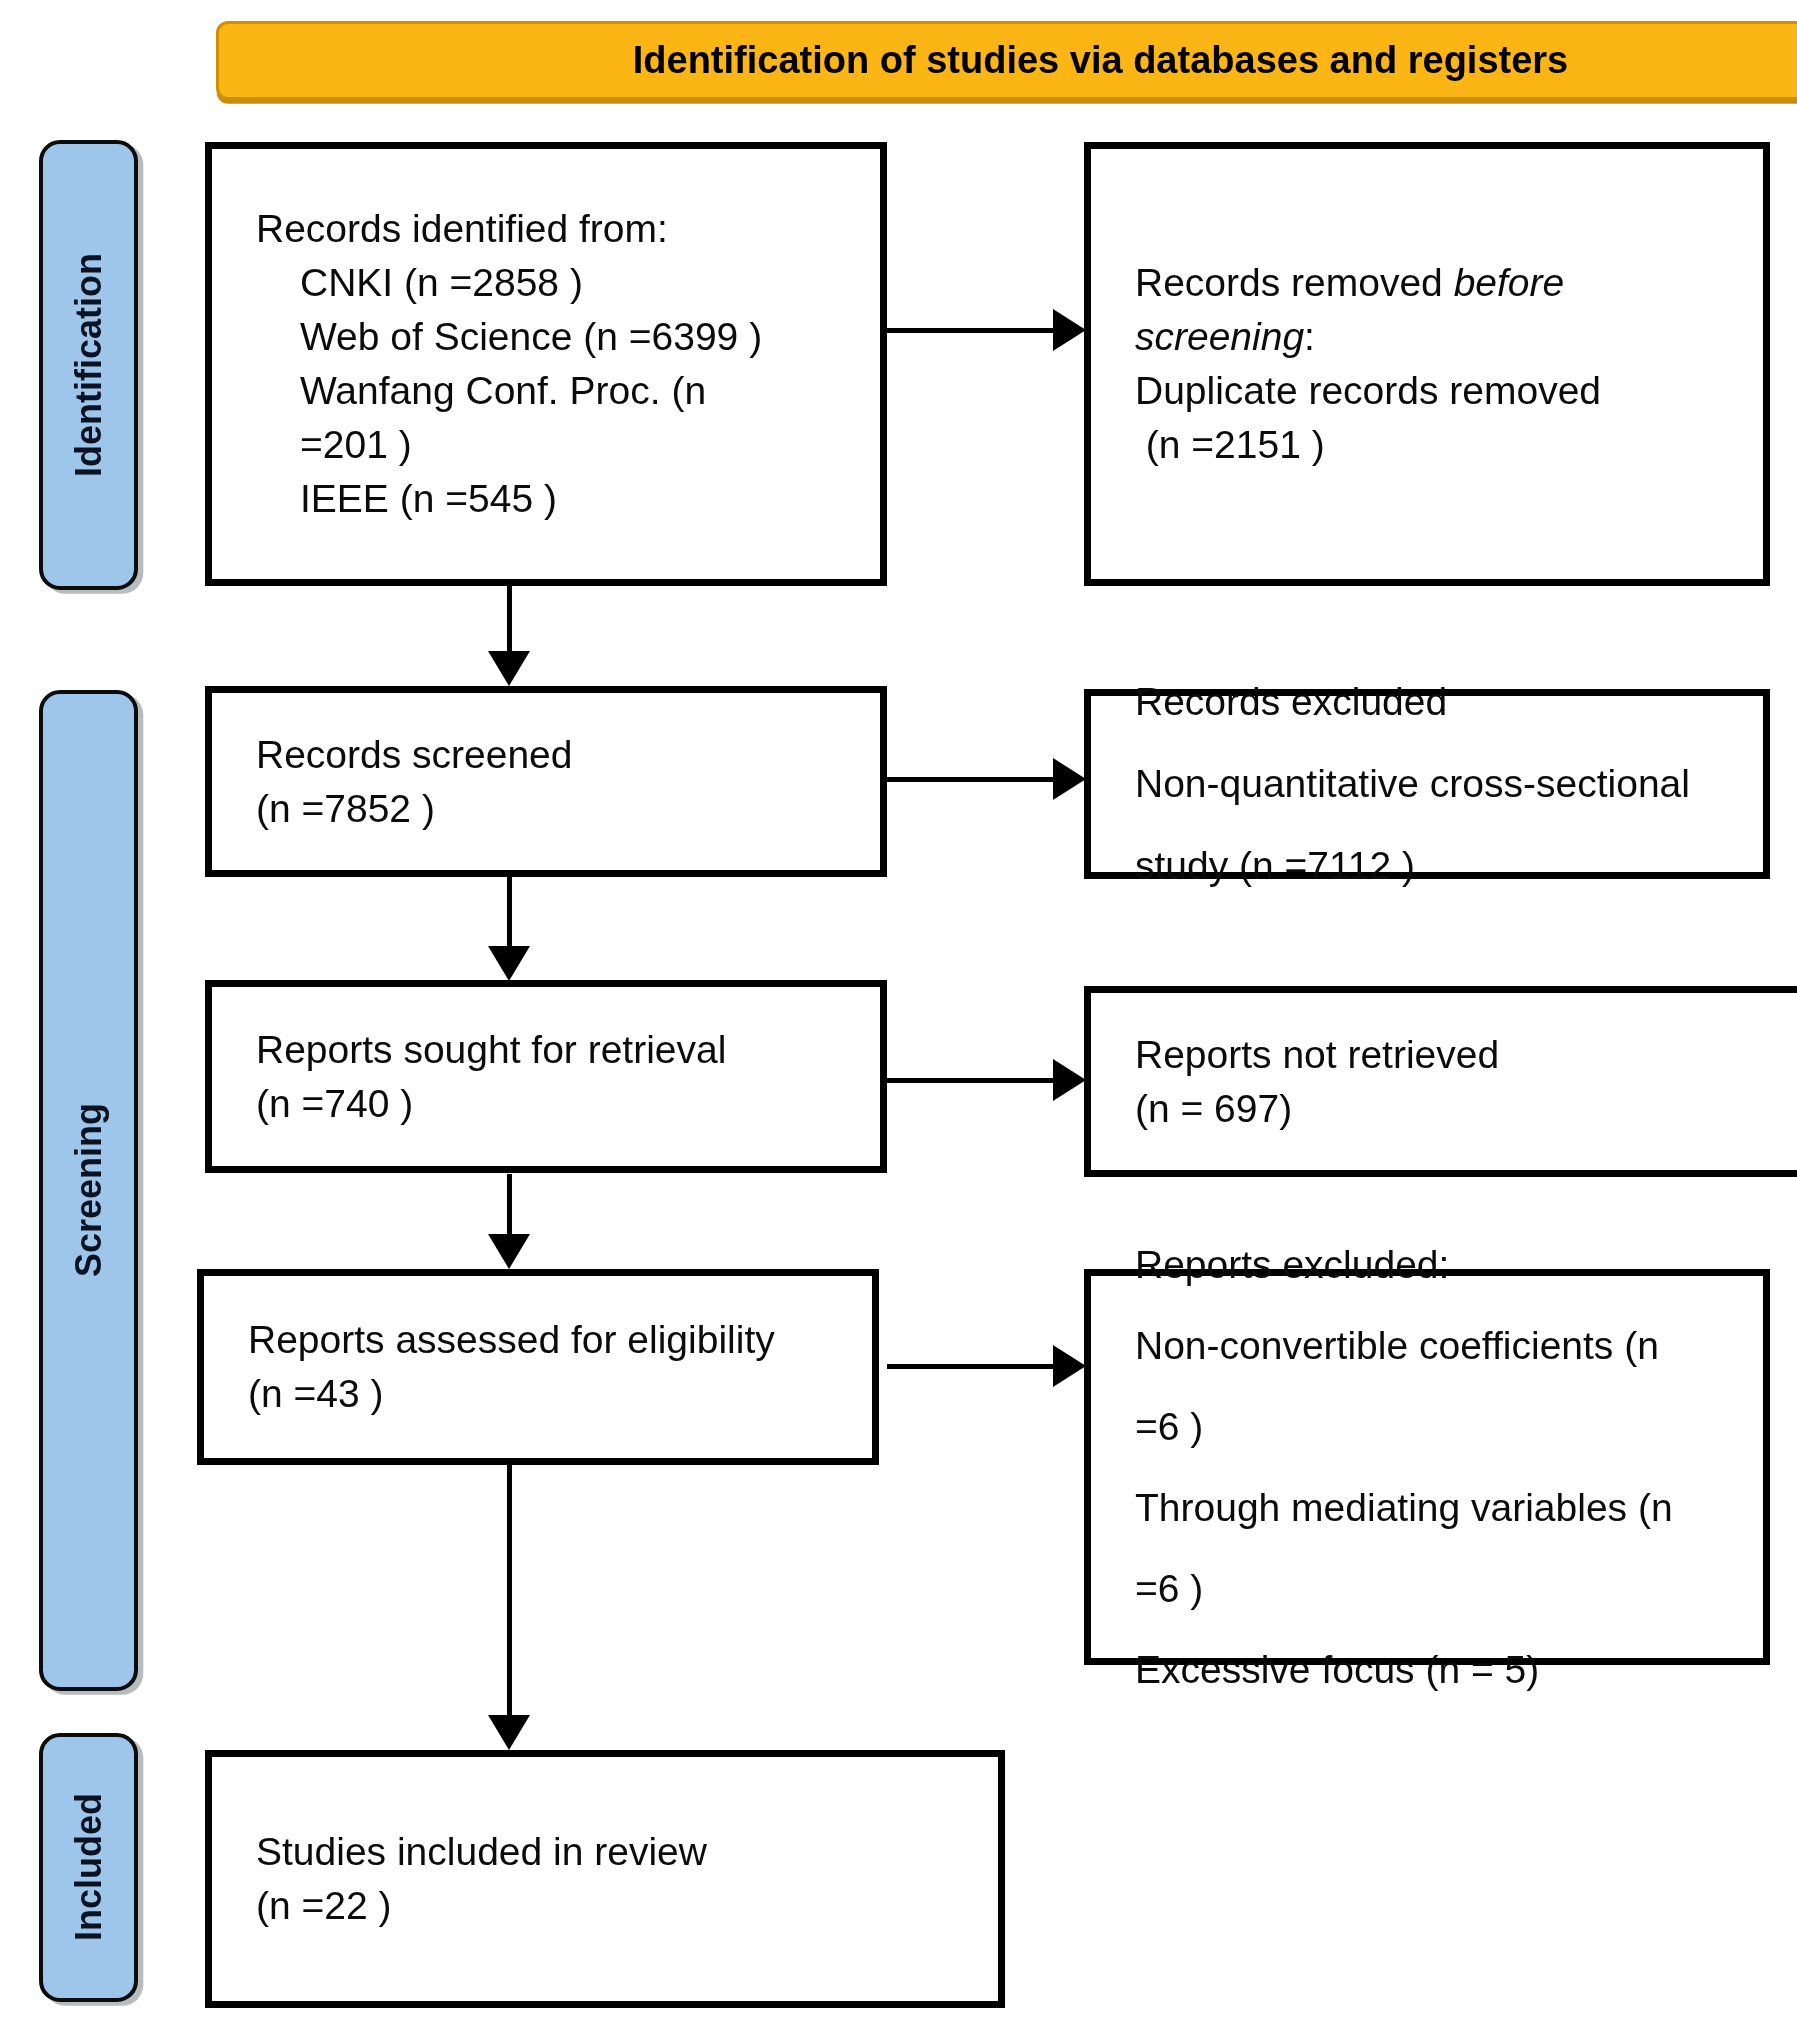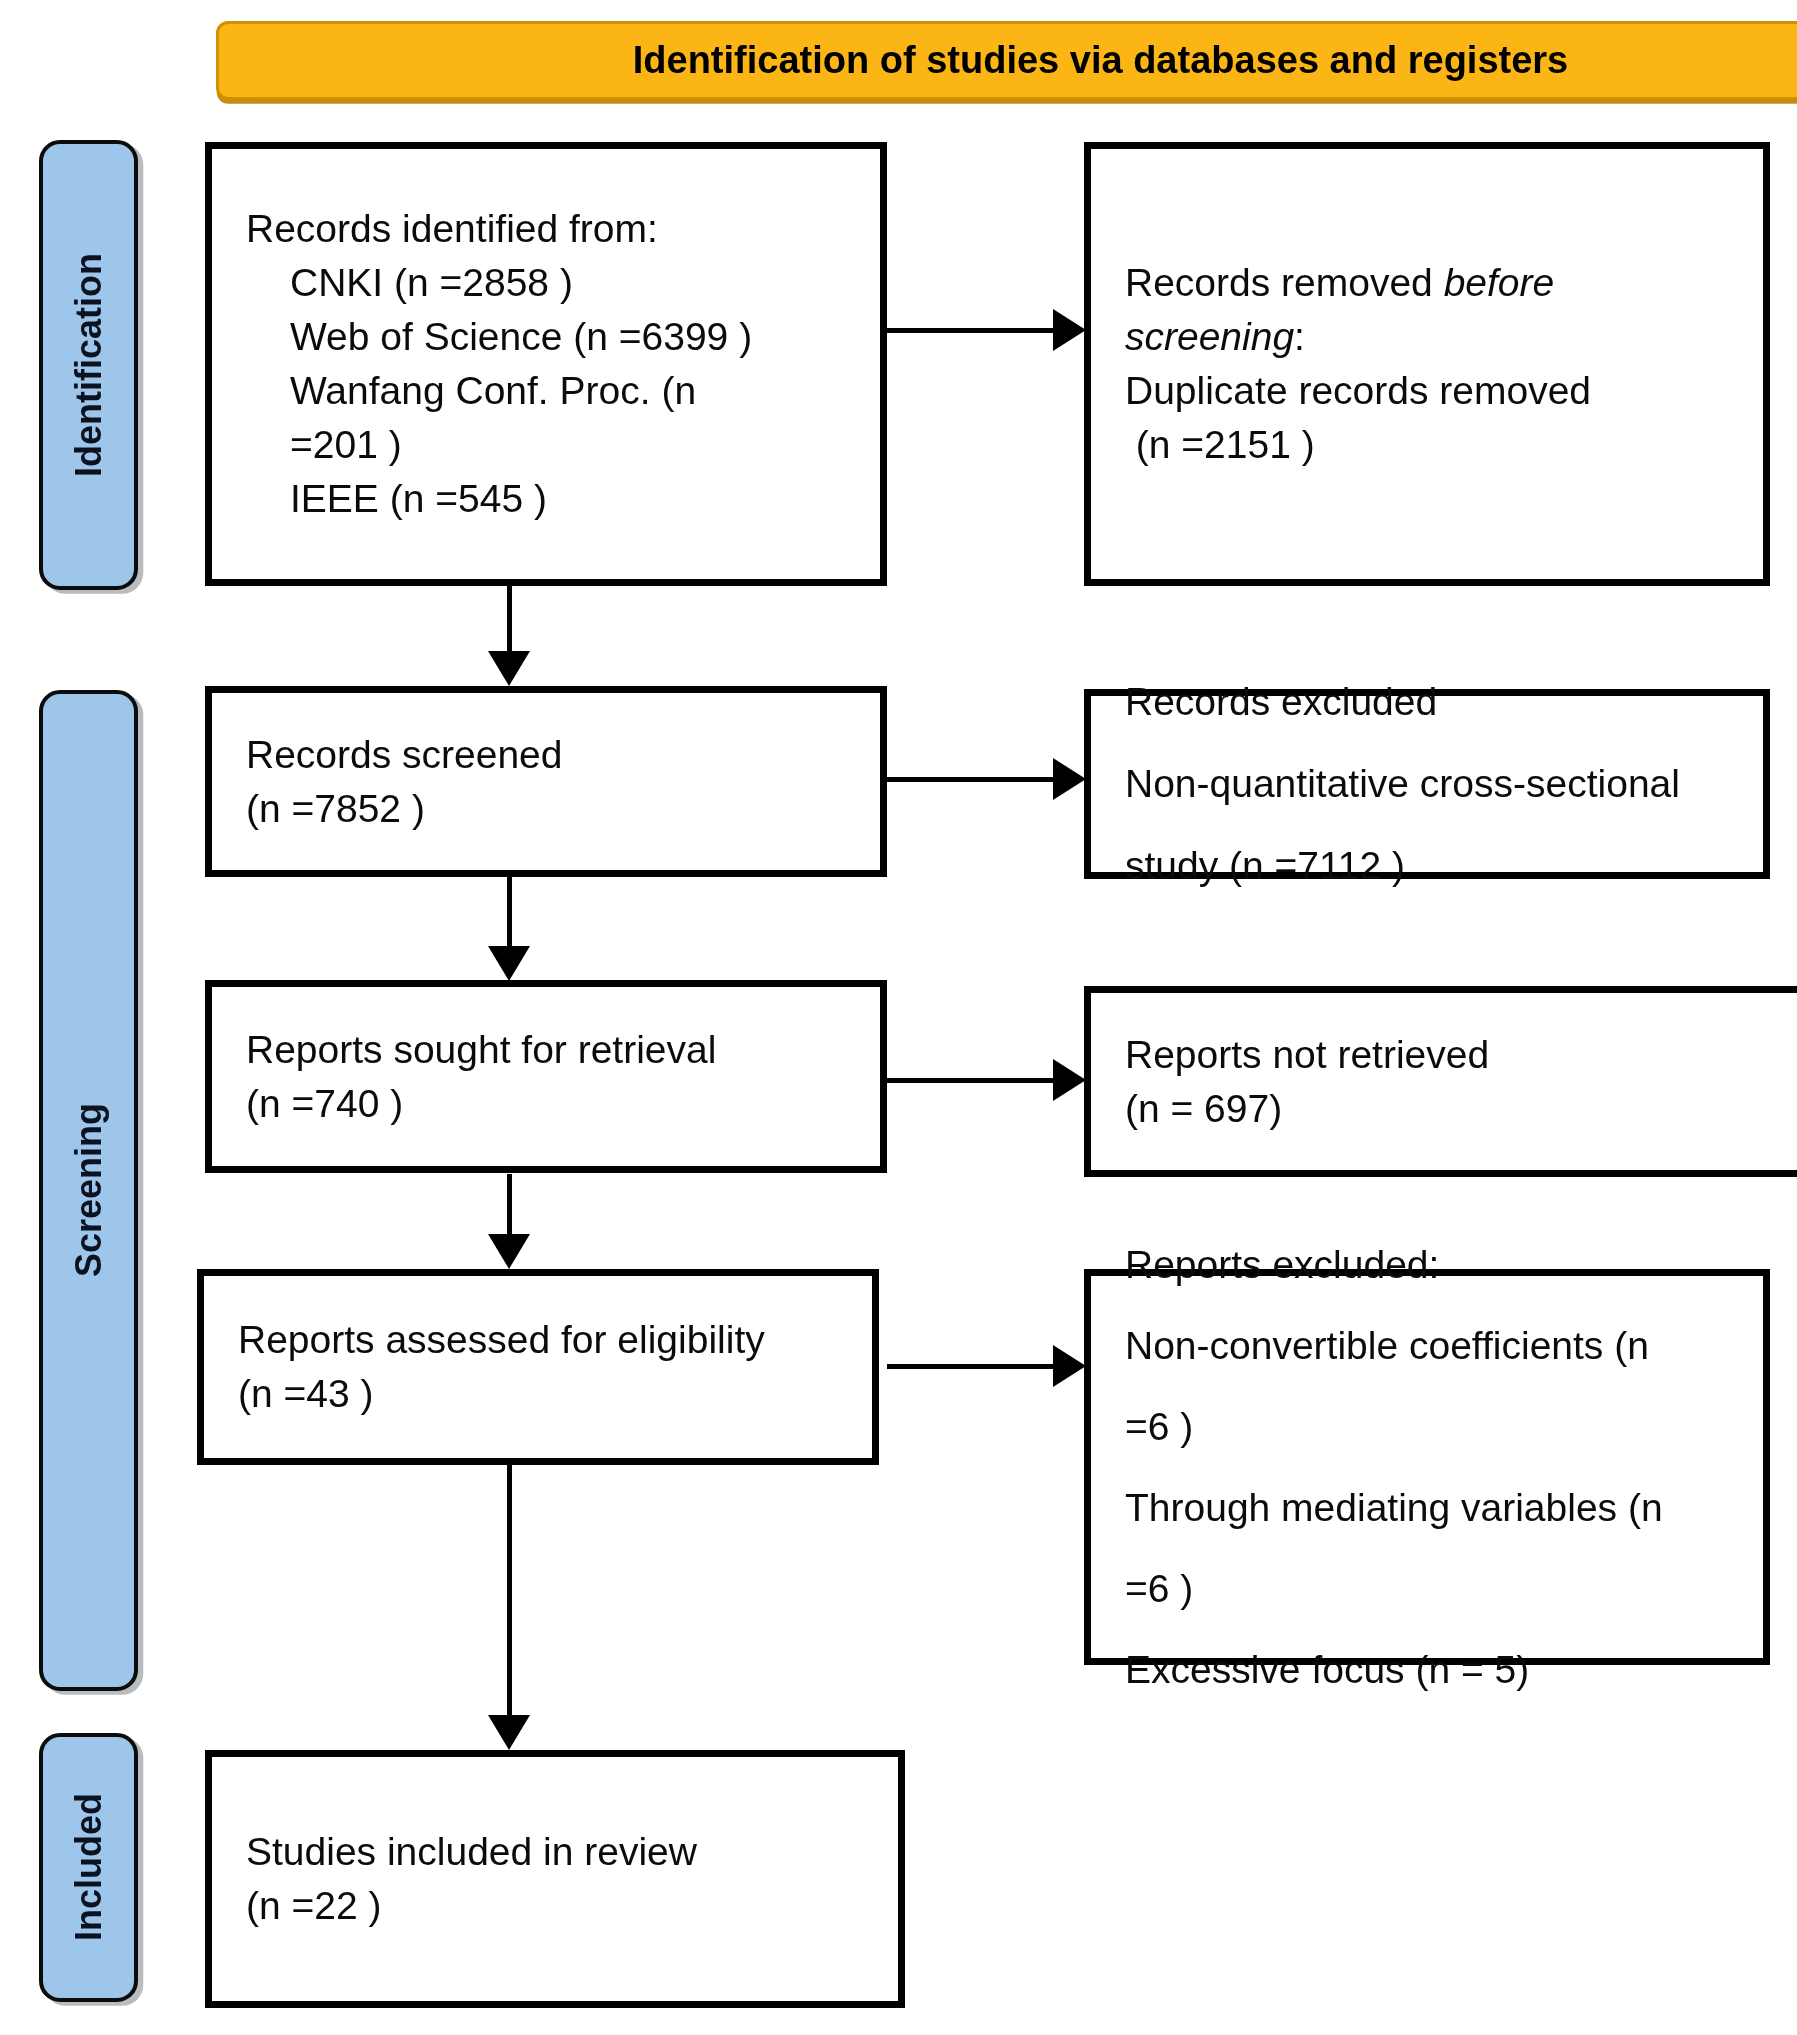--- a/index.html
+++ b/index.html
@@ -29,30 +29,30 @@
     font-size:36px; font-weight:bold; color:#0b1220;
   }
   .stage-identification { top:140px; height:450px; }
   .stage-screening     { top:690px; height:1001px; }
   .stage-included      { top:1733px; height:269px; }
   
   .fbox {
     position:absolute; background:#ffffff; border:7.6px solid #000000;
     box-sizing:border-box; display:flex; flex-direction:column;
     justify-content:center; align-items:flex-start;
-    padding-left:34px; padding-right:9px;
+    padding-left:44px; padding-right:9px;
   }
   .line { font-size:39px; line-height:54px; white-space:pre; color:#0b0b0b; }
   .line em { font-style:italic; }
   .indent { padding-left:44px; }
   .box-records-identified { left:205px;  top:142px;  width:682px; height:444px; }
   .box-records-screened   { left:205px;  top:686px;  width:682px; height:191px; }
   .box-reports-sought     { left:205px;  top:980px; width:682px; height:193px; }
   .box-reports-assessed   { left:197px;  top:1269px; width:682px; height:196px; }
-  .box-studies-included   { left:205px;  top:1750px; width:700px; height:258px; }
+  .box-studies-included   { left:205px;  top:1750px; width:800px; height:258px; }
   .box-records-removed      { left:1084px; top:142px;  width:686px; height:444px; }
   .box-records-excluded     { left:1084px; top:689px;  width:686px; height:190px;gap:28px; }
   .box-reports-not-retrieved{ left:1084px; top:986px; width:822px; height:191px;justify-content:center; }
   .box-reports-excluded     { left:1084px; top:1269px; width:686px; height:396px;gap:27px; }
   
   .vline { position:absolute; left:507px; width:4.5px; background:#000; }
   .vhead {
     position:absolute; left:488px; width:0; height:0;
     border-left:21px solid transparent; border-right:21px solid transparent;
     border-top:35px solid #000;

